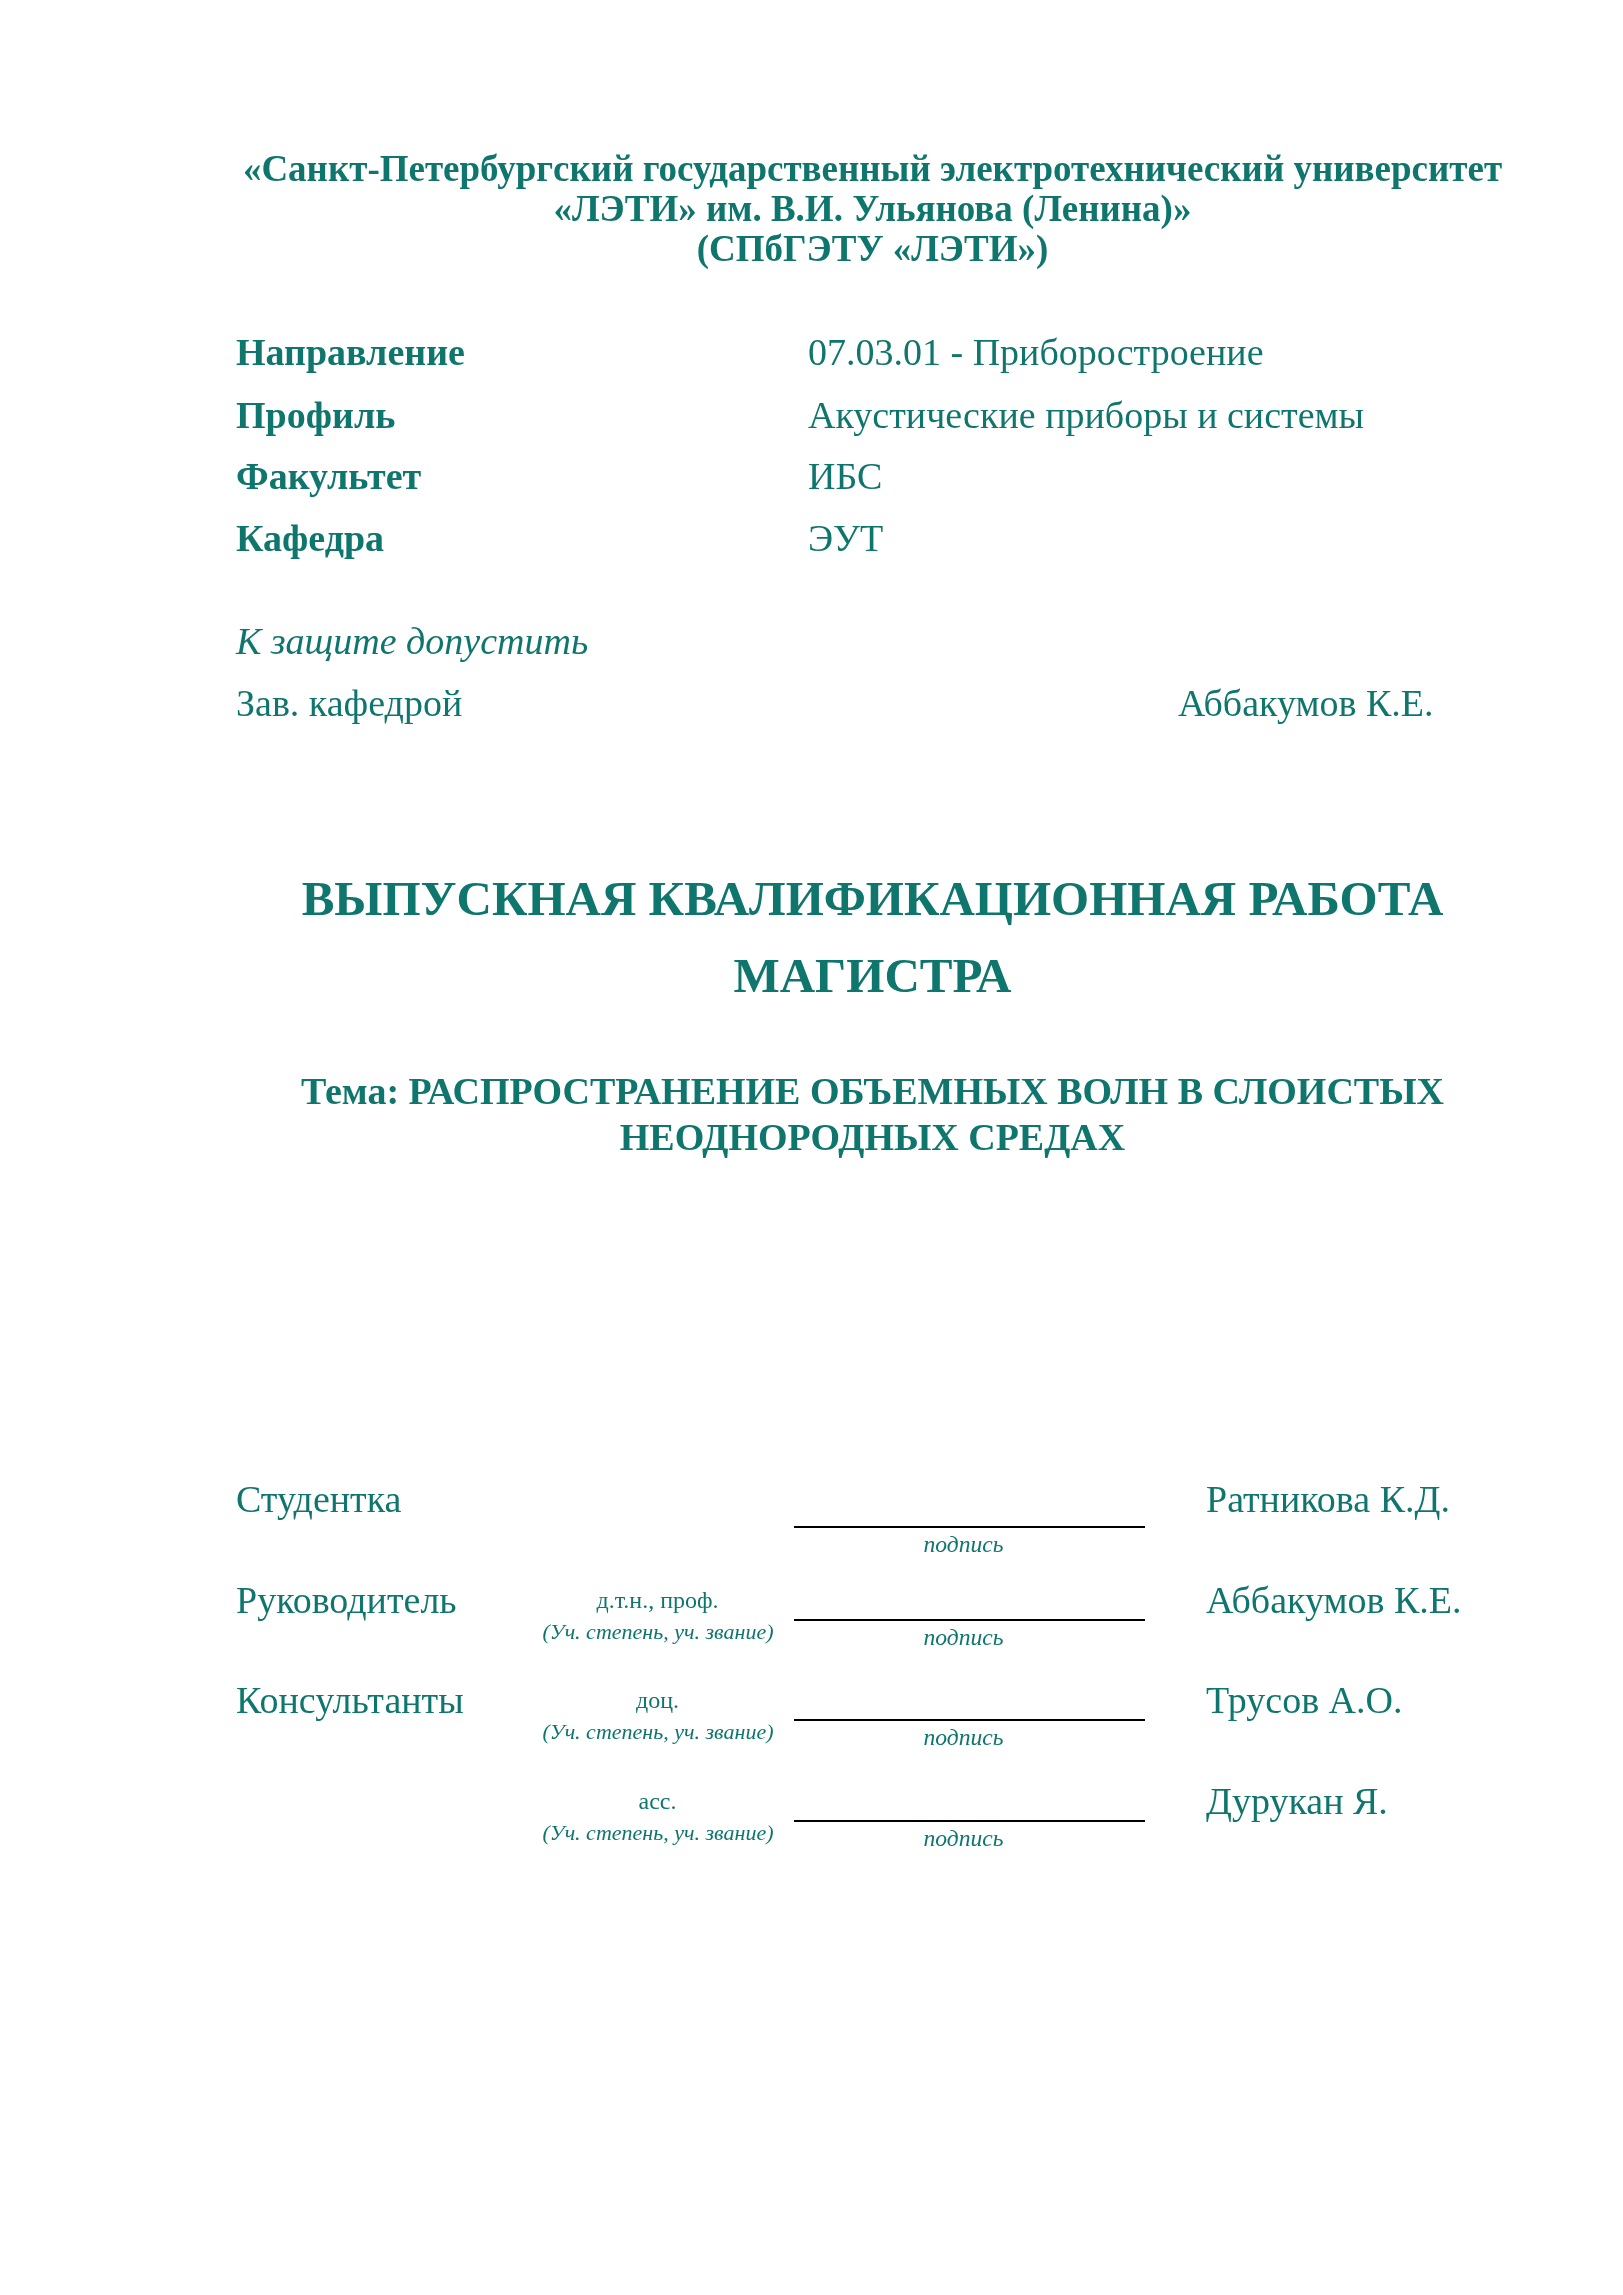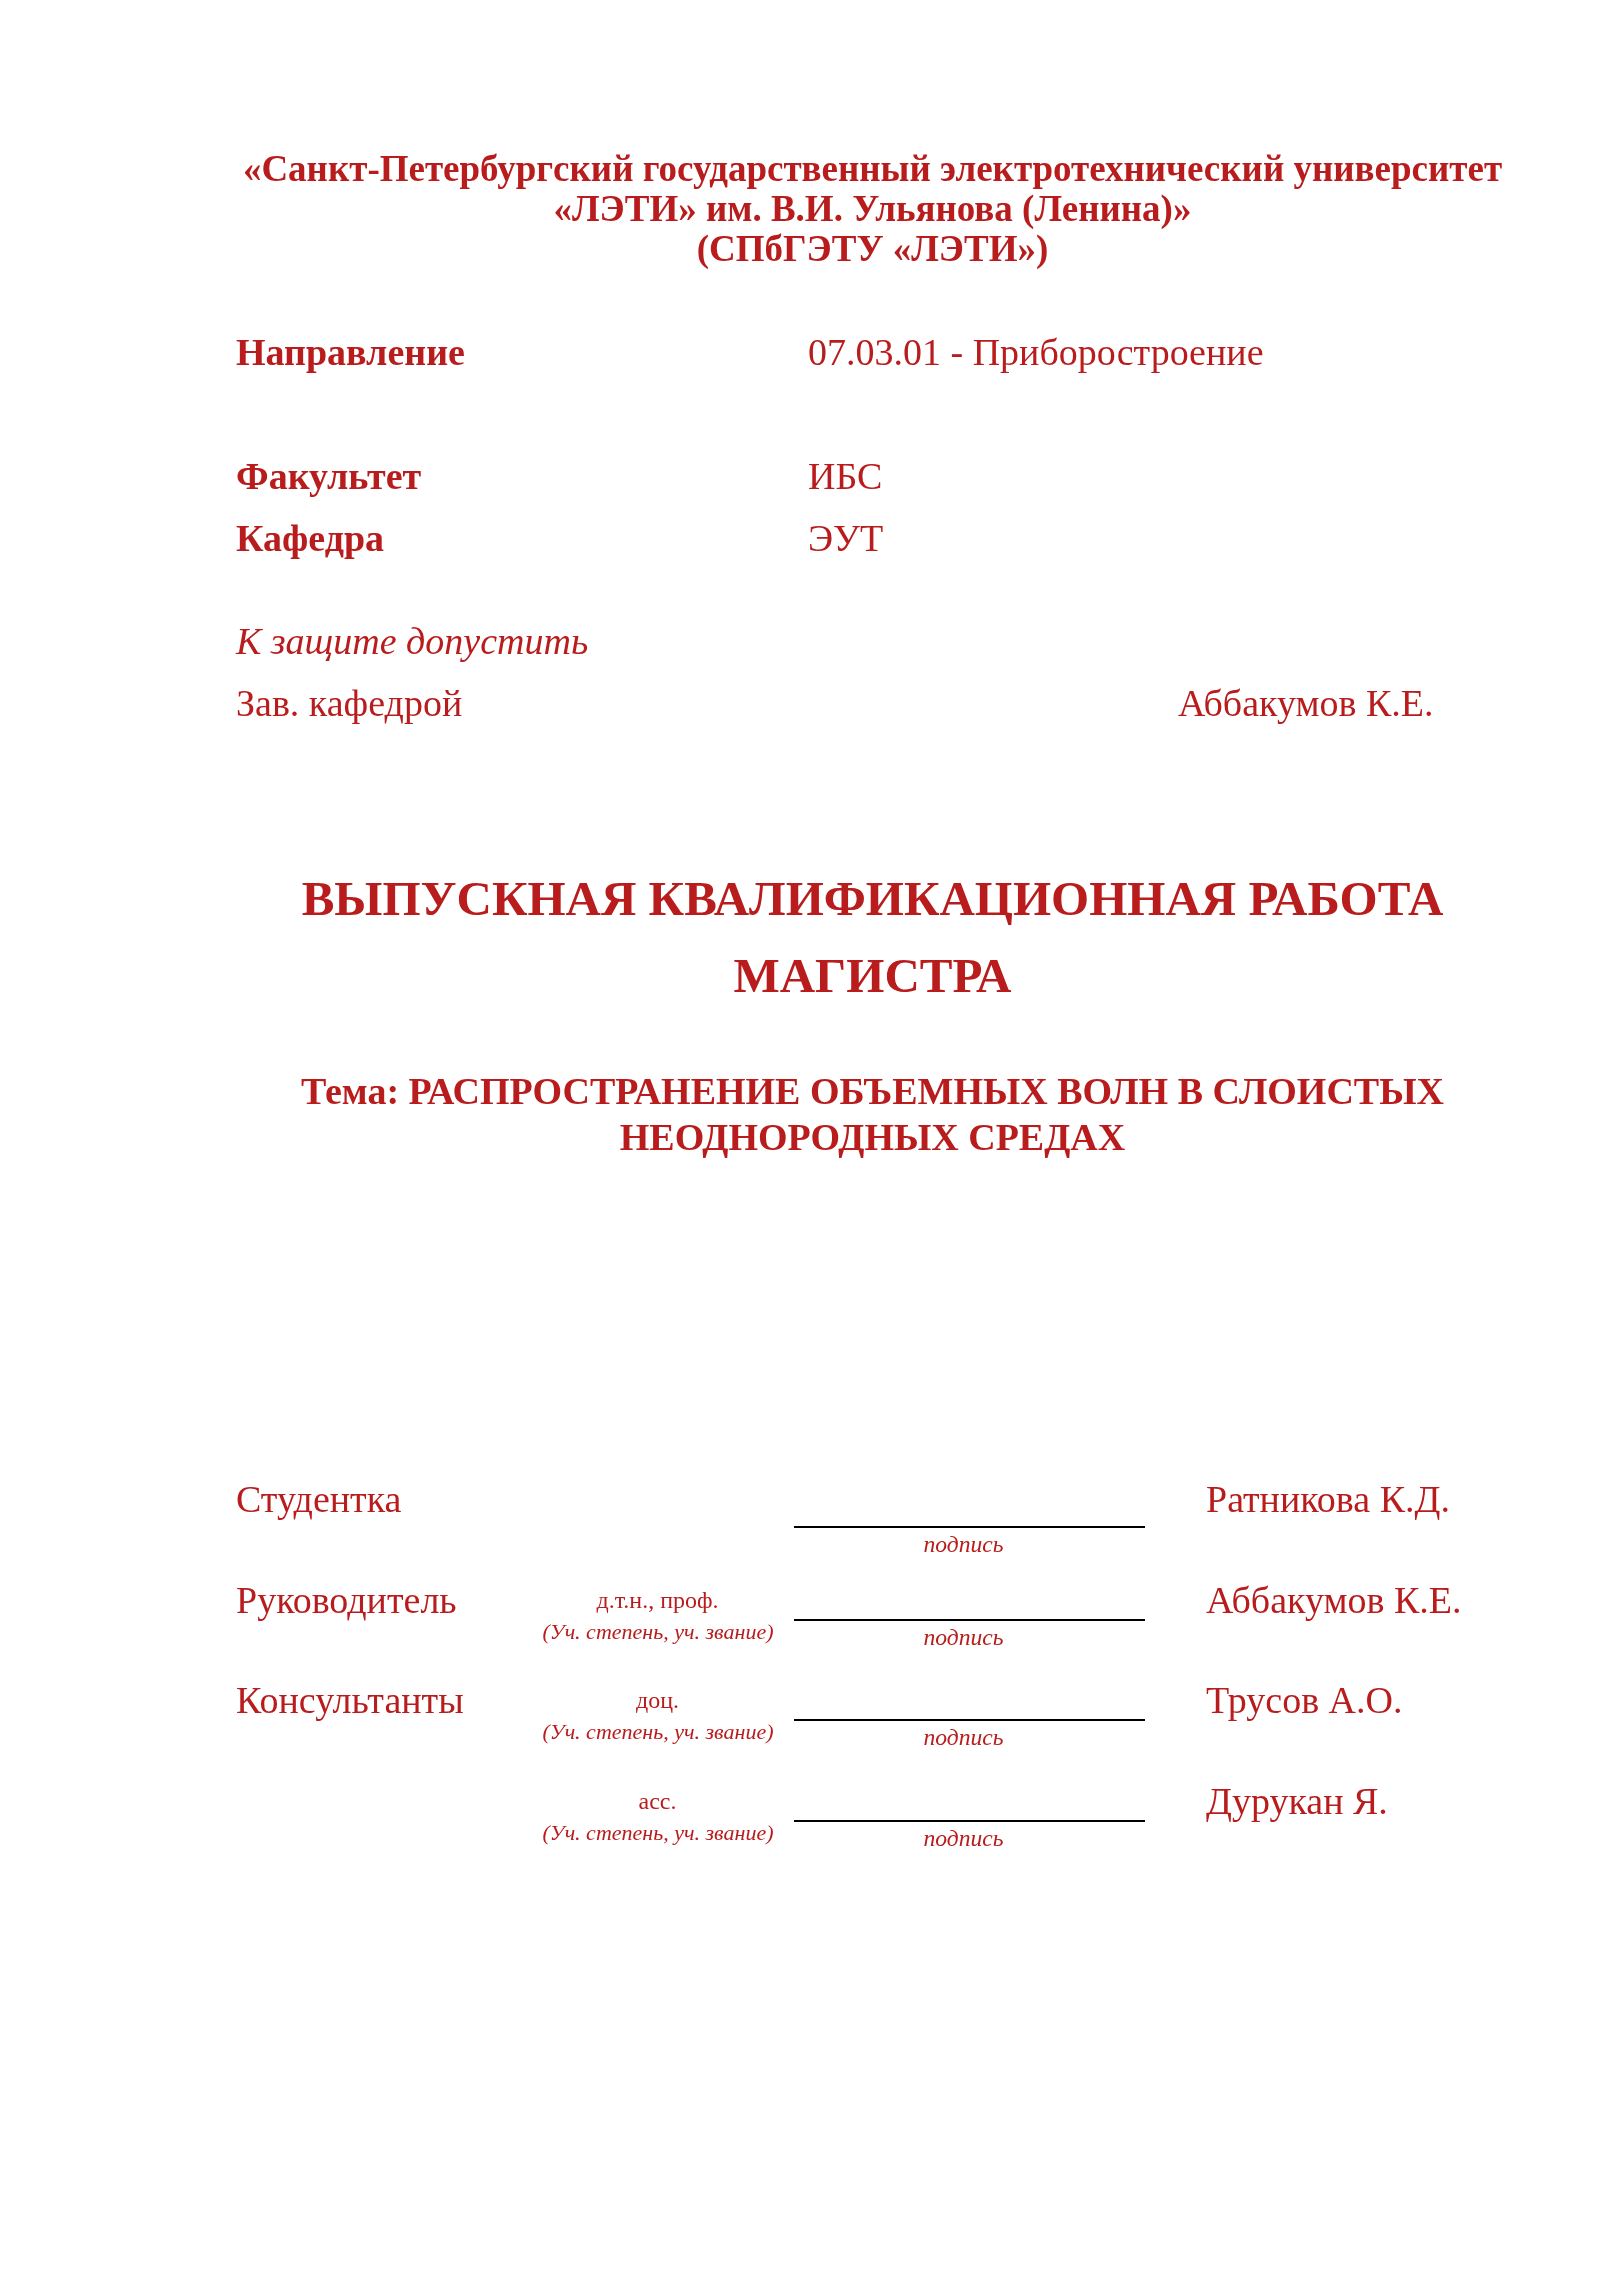--- a/index.html
+++ b/index.html
@@ -2,21 +2,21 @@
 <html lang="ru" style="font-size:12.6px"><head>
 <meta charset="utf-8">
 <style>
   * { margin: 0; padding: 0; box-sizing: border-box; }
   html, body { background: #ffffff; }
   .page {
     position: relative;
     width: 1623px;
     height: 2295px;
     background: #ffffff;
-    color: #b91c1c;
+    color: #0f766e;
     font-family: "Liberation Serif", "DejaVu Serif", serif;
     overflow: hidden;
   }
 
   
   .uni-header {
     position: absolute;
     left: 236px; top: 149px; width: 1273px;
     text-align: center;
     font-weight: bold;
@@ -122,20 +122,24 @@
   <div class="uni-header">
     <div>«Санкт-Петербургский государственный электротехнический университет</div>
     <div>«ЛЭТИ» им. В.И. Ульянова (Ленина)»</div>
     <div>(СПбГЭТУ «ЛЭТИ»)</div>
   </div>
 
   <div class="field-row r0">
     <span class="field-label">Направление</span>
     <span class="field-value">07.03.01 - Приборостроение</span>
   </div>
+  <div class="field-row r1">
+    <span class="field-label">Профиль</span>
+    <span class="field-value">Акустические приборы и системы</span>
+  </div>
   <div class="field-row r2">
     <span class="field-label">Факультет</span>
     <span class="field-value">ИБС</span>
   </div>
   <div class="field-row r3">
     <span class="field-label">Кафедра</span>
     <span class="field-value">ЭУТ</span>
   </div>
 
   <div class="admission-statement">К защите допустить</div>

